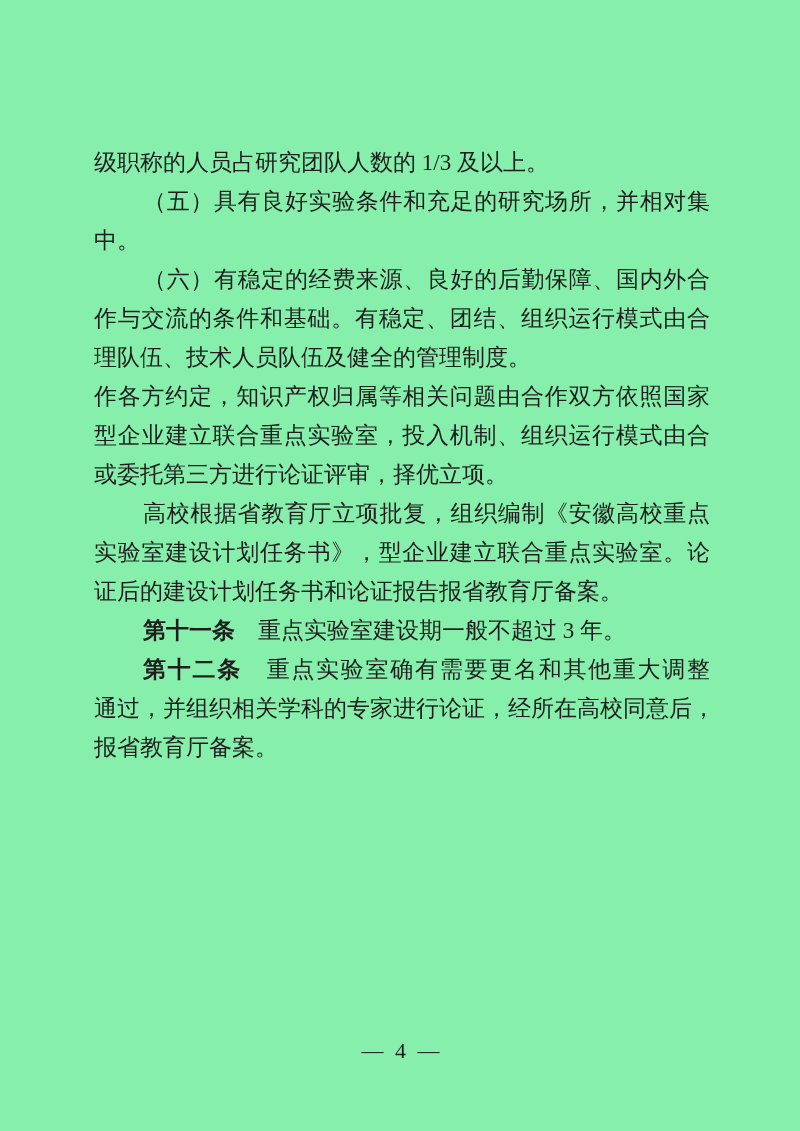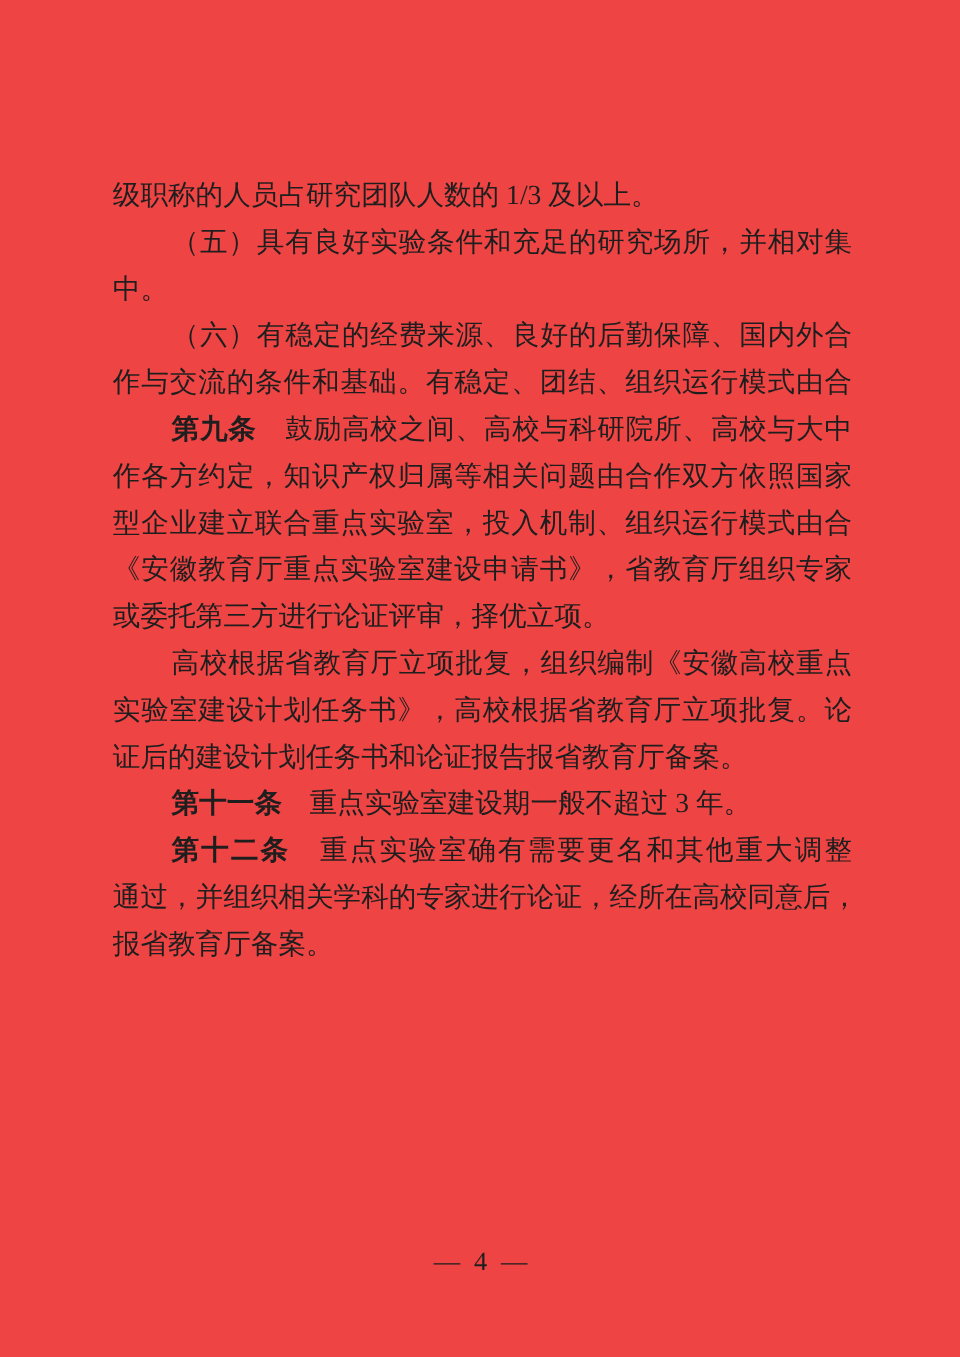--- a/index.html
+++ b/index.html
@@ -10,21 +10,21 @@
     width: 800px;
     height: 1131px;
     background: #ffffff;
     font-family: "Liberation Serif", "DejaVu Serif", serif;
     position: relative;
     overflow: hidden;
   }
   .page {
     position: absolute;
     inset: 0;
-    background: #ef4444;
+    background: #86efac;
   }
   .doc-body {
     position: absolute;
     left: 94px;
     top: 143px;
     width: 616px;
     color: #1e1e1e;
   }
   .line {
     height: 39px;
@@ -61,27 +61,26 @@
 </head>
 <body style="background: rgb(255, 255, 255);">
 
 <div class="page">
   <div class="doc-body" id="doc-body" style="color: rgb(30, 30, 30);">
       <div class="line"><span>级职称的人员占研究团队人数的 1/3 及以上。</span></div>
       <div class="line indent fill"><span>（五）具有良好实验条件和充足的研究场所，并相对集</span></div>
       <div class="line"><span>中。</span></div>
       <div class="line indent fill"><span>（六）有稳定的经费来源、良好的后勤保障、国内外合</span></div>
       <div class="line fill"><span>作与交流的条件和基础。有稳定、团结、组织运行模式由合</span></div>
-      <div class="line indent fill"><b>第九条</b><span>　鼓励高校之间、高校与科研院所、高校与大中</span></div>
+      <div class="line"><span>理队伍、技术人员队伍及健全的管理制度。</span></div>
       <div class="line fill"><span>作各方约定，知识产权归属等相关问题由合作双方依照国家</span></div>
       <div class="line fill"><span>型企业建立联合重点实验室，投入机制、组织运行模式由合</span></div>
-      <div class="line fill"><span>《安徽教育厅重点实验室建设申请书》，省教育厅组织专家</span></div>
       <div class="line"><span>或委托第三方进行论证评审，择优立项。</span></div>
       <div class="line indent fill"><span>高校根据省教育厅立项批复，组织编制《安徽高校重点</span></div>
-      <div class="line fill"><span>实验室建设计划任务书》，高校根据省教育厅立项批复。论</span></div>
+      <div class="line fill"><span>实验室建设计划任务书》，型企业建立联合重点实验室。论</span></div>
       <div class="line"><span>证后的建设计划任务书和论证报告报省教育厅备案。</span></div>
       <div class="line indent"><b>第十一条</b><span>　重点实验室建设期一般不超过 3 年。</span></div>
       <div class="line indent fill"><b>第十二条</b><span>　重点实验室确有需要更名和其他重大调整</span></div>
       <div class="line fill"><span>通过，并组织相关学科的专家进行论证，经所在高校同意后，</span></div>
       <div class="line"><span>报省教育厅备案。</span></div>
     </div>
   <div class="footer">— 4 —</div>
 </div>
 
 </body></html>

